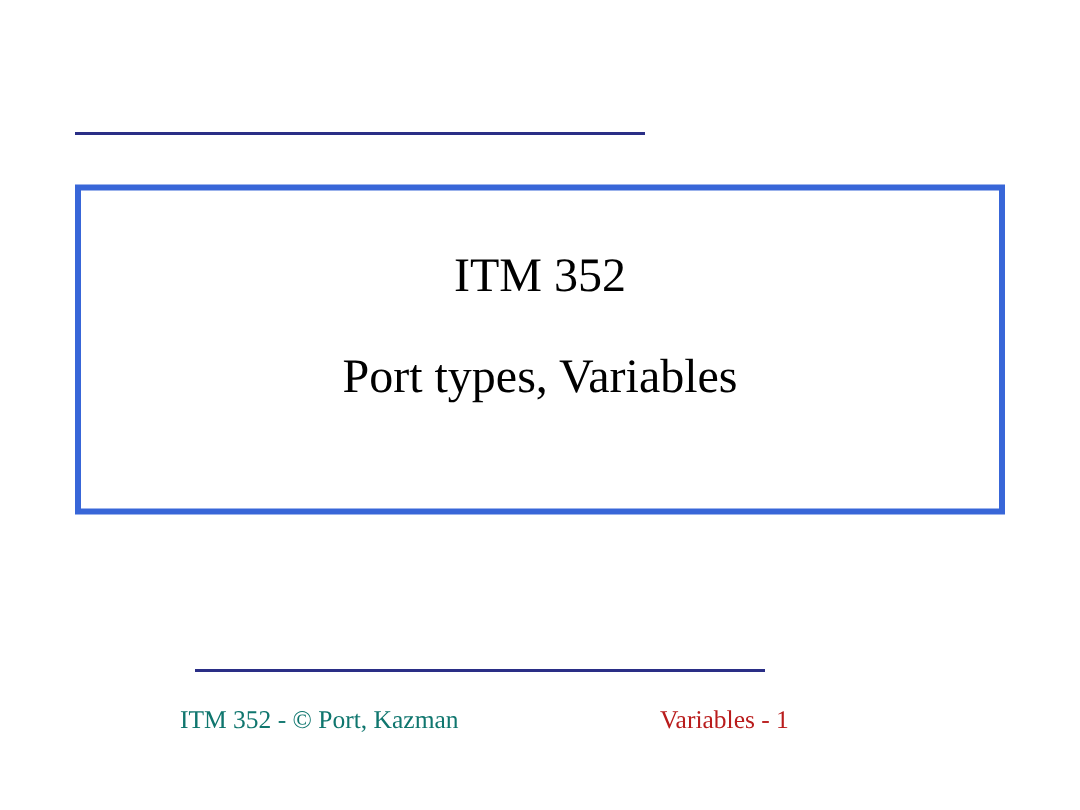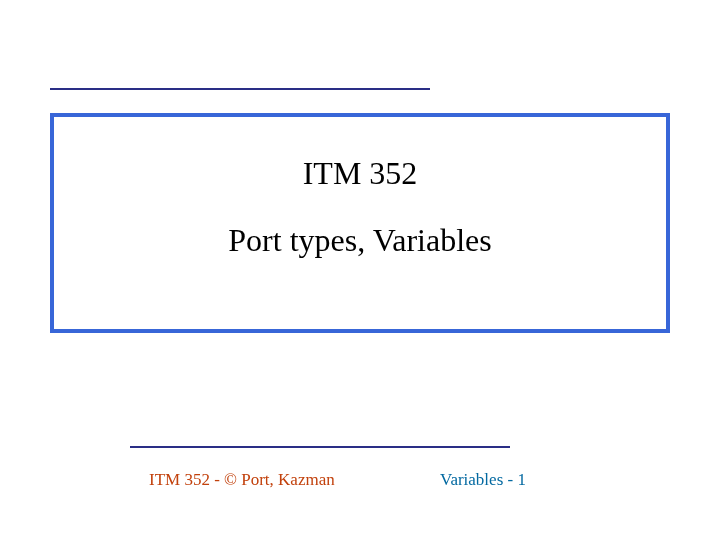--- a/index.html
+++ b/index.html
@@ -18,21 +18,21 @@
     .top-rule {
       position: absolute;
       top: 88px;
       left: 50px;
       width: 380px;
       height: 0;
       border-top: 2px solid #2a2e86;
     }
     .title-box {
       position: absolute;
-      top: 113px;
+      top: 123px;
       left: 50px;
       width: 620px;
       height: 220px;
       border: 4px solid #3866d8;
       background: #ffffff;
       display: flex;
       flex-direction: column;
       align-items: center;
       padding-top: 38px;
     }
@@ -55,29 +55,29 @@
     }
     .footer {
       position: absolute;
       top: 470px;
       left: 0;
       width: 720px;
       height: 30px;
     }
     .footer-left {
       position: absolute;
-      left: 149px;
+      left: 120px;
       font-size: 17px;
-      color: #c2410c;
+      color: #0f766e;
     }
     .footer-right {
       position: absolute;
       left: 440px;
       font-size: 17px;
-      color: #0369a1;
+      color: #b91c1c;
       text-align: center;
     }
   </style>
 </head>
 <body>
 
 <div class="top-rule"></div>
 
 <div class="title-box">
   <div class="title-course">ITM 352</div>

